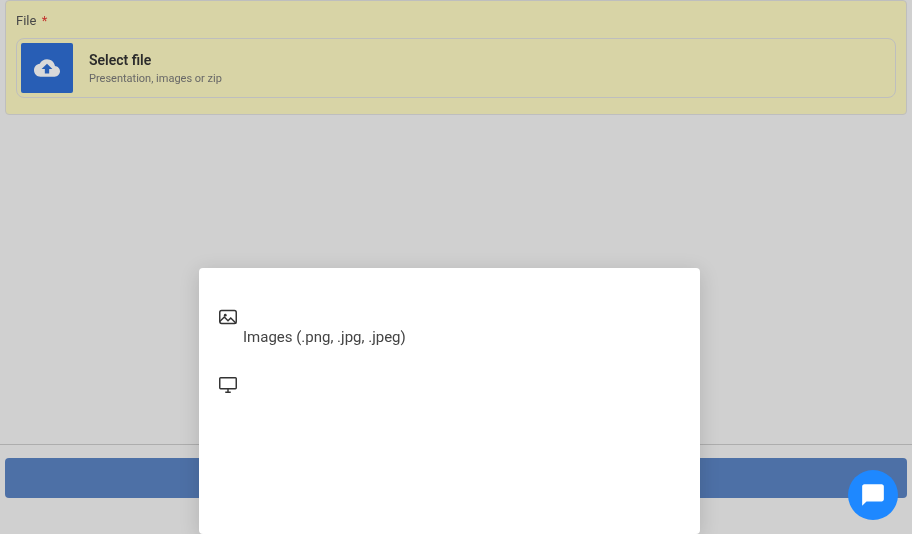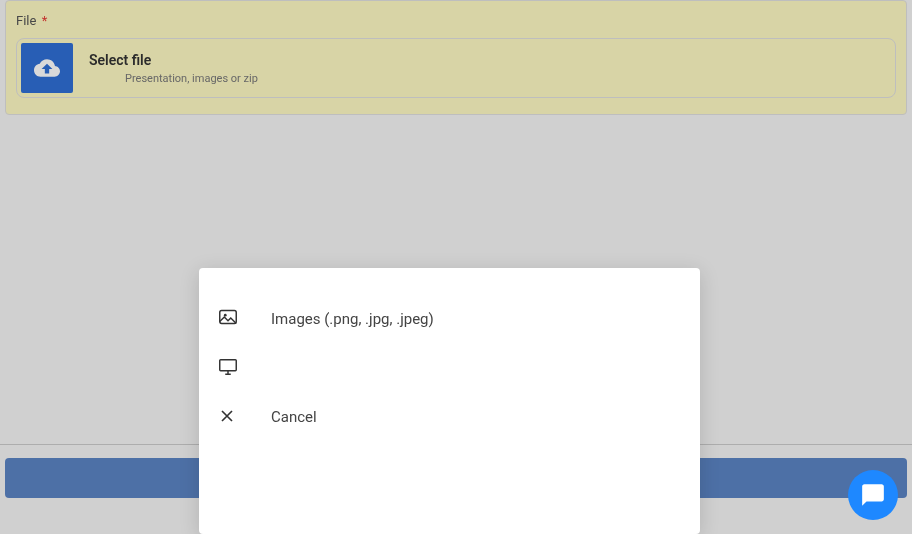--- a/index.html
+++ b/index.html
@@ -61,21 +61,20 @@
     }
     .file-title {
       font-size: 14px;
       font-weight: 600;
       color: #333;
     }
     .file-sub {
       font-size: 11px;
       color: #7a7a7a;
       margin-top: 4px;
-      margin-left: 36px;
     }
     .bottom-bar {
       position: absolute;
       left: 5px;
       right: 5px;
       top: 458px;
       height: 40px;
       background: #5b84c4;
       border-radius: 4px;
     }
@@ -105,23 +104,24 @@
       z-index: 20;
       padding: 24px 0 10px;
     }
     .popup-title {
       font-size: 15px;
       color: #888;
       padding: 0 18px 18px;
     }
     .popup-item {
       display: flex;
-      align-items: flex-end;
+      align-items: flex-start;
       padding: 14px 18px;
       cursor: pointer;
+      flex-direction: column;
     }
     .popup-icon {
       width: 28px;
       display: flex;
       align-items: center;
       justify-content: flex-start;
       color: #333;
     }
     .popup-icon svg { stroke: #333; }
     .popup-label {
@@ -181,28 +181,20 @@
     <div class="popup-item">
       <div class="popup-icon">
         <svg width="22" height="22" viewBox="0 0 24 24" fill="none" stroke-width="1.6">
           <rect x="3" y="4" width="18" height="12" rx="1"></rect>
           <path d="M9 20h6M12 16v4"></path>
         </svg>
       </div>
     </div>
 
 
-    <div class="popup-item">
-      <div class="popup-icon">
-        <svg width="20" height="20" viewBox="0 0 24 24" fill="none" stroke-width="2">
-          <path d="M6 6l12 12M18 6L6 18"></path>
-        </svg>
-      </div>
-      <div class="popup-label">Cancel</div>
-    </div>
   </div>
 
   <div class="chat-bubble">
     <svg width="26" height="26" viewBox="0 0 24 24">
       <path d="M20 2H4c-1.1 0-2 .9-2 2v18l4-4h14c1.1 0 2-.9 2-2V4c0-1.1-.9-2-2-2z"></path>
     </svg>
   </div>
 </div>
 
 </body></html>

